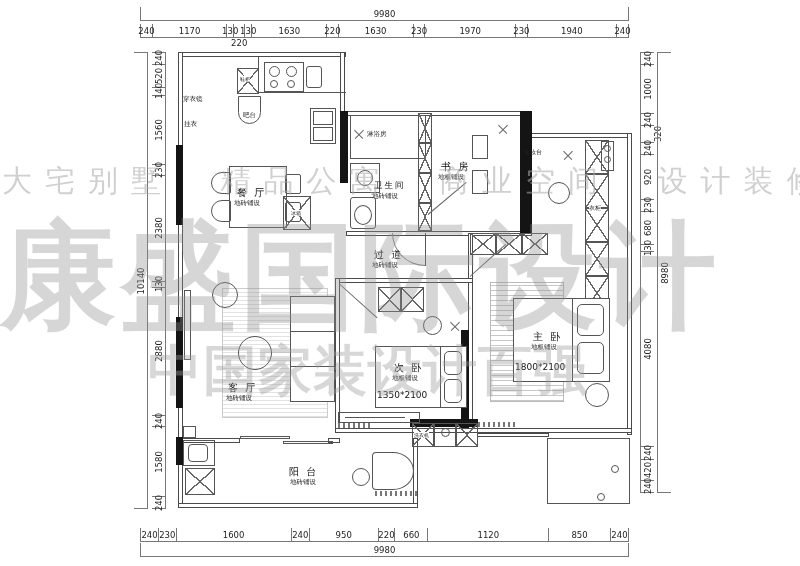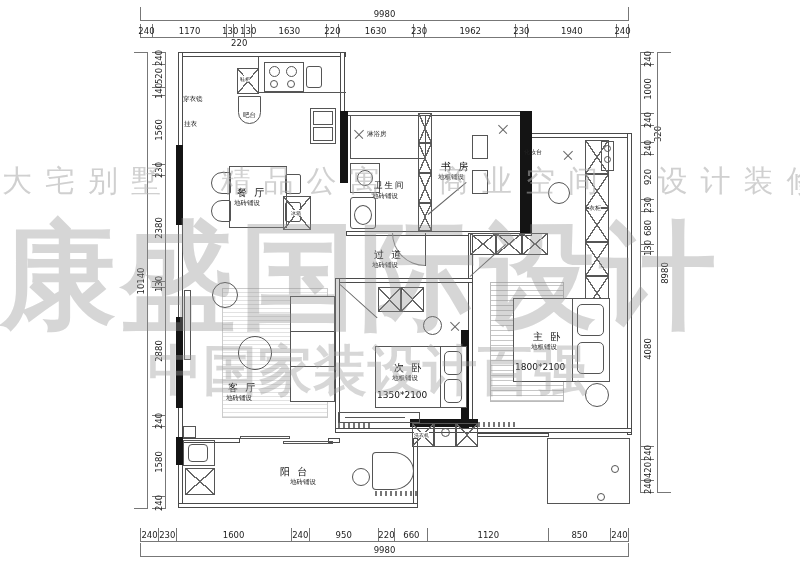--- a/index.html
+++ b/index.html
@@ -83,21 +83,21 @@
       <div class="seg" style="flex-grow: 220;">
         <span class="num">220</span>
       </div>
       <div class="seg" style="flex-grow: 1630;">
         <span class="num">1630</span>
       </div>
       <div class="seg" style="flex-grow: 230;">
         <span class="num">230</span>
       </div>
       <div class="seg" style="flex-grow: 1970;">
-        <span class="num">1962</span>
+        <span class="num">1970</span>
       </div>
       <div class="seg" style="flex-grow: 230;">
         <span class="num">230</span>
       </div>
       <div class="seg" style="flex-grow: 1940;">
         <span class="num">1940</span>
       </div>
       <div class="seg" style="flex-grow: 240;">
         <span class="num">240</span>
       </div>
@@ -360,21 +360,21 @@
   <div class="rug-hatch" style="left:222px;top:288px;width:104px;height:128px;"></div>
   <div class="rect" style="left:290px;top:296px;width:45px;height:106px;background:#fff;z-index:14;"></div>
   <div class="hline" style="left:290px;top:331px;width:45px;"></div>
   <div class="hline" style="left:290px;top:366px;width:45px;"></div>
   <div class="circ" style="left:238px;top:336px;width:34px;height:34px;"></div>
   <div class="circ" style="left:212px;top:282px;width:26px;height:26px;"></div>
   <div class="rect" style="left:184px;top:290px;width:7px;height:70px;"></div>
   <span class="rt" style="left:228px;top:381px;z-index:21;">客 厅</span>
   <span class="rs" style="left:226px;top:394px;z-index:21;">地砖铺设</span>
 
-  <span class="rt" style="left:280px;top:465px;">阳 台</span>
+  <span class="rt" style="left:289px;top:465px;">阳 台</span>
   <span class="rs" style="left:290px;top:478px;">地砖铺设</span>
   <div class="rect" style="left:183px;top:426px;width:13px;height:12px;"></div>
   <div class="rect" style="left:183px;top:440px;width:32px;height:26px;"></div>
   <div class="rect" style="left:188px;top:444px;width:20px;height:18px;border-radius:4px;"></div>
   <div class="xbox" style="left:185px;top:468px;width:30px;height:27px;"></div>
   <div class="rect" style="left:372px;top:452px;width:42px;height:38px;border-radius:4px 50% 50% 4px;"></div>
   <div class="circ" style="left:352px;top:468px;width:18px;height:18px;"></div>
   <div class="squig" style="left:375px;top:491px;width:42px;"></div>
 
   <div class="xbox" style="left:412px;top:423px;width:22px;height:24px;"></div>

